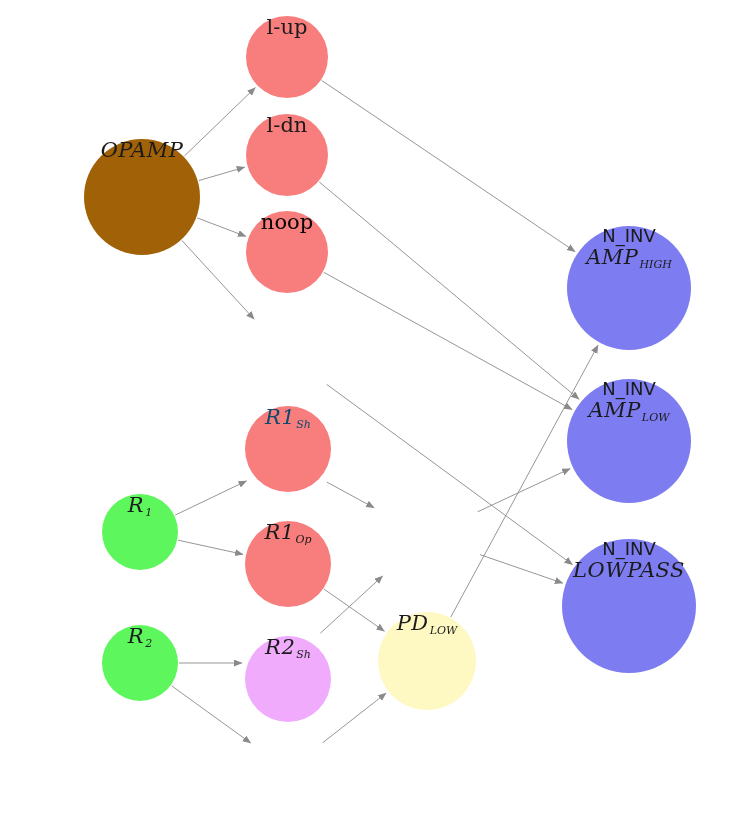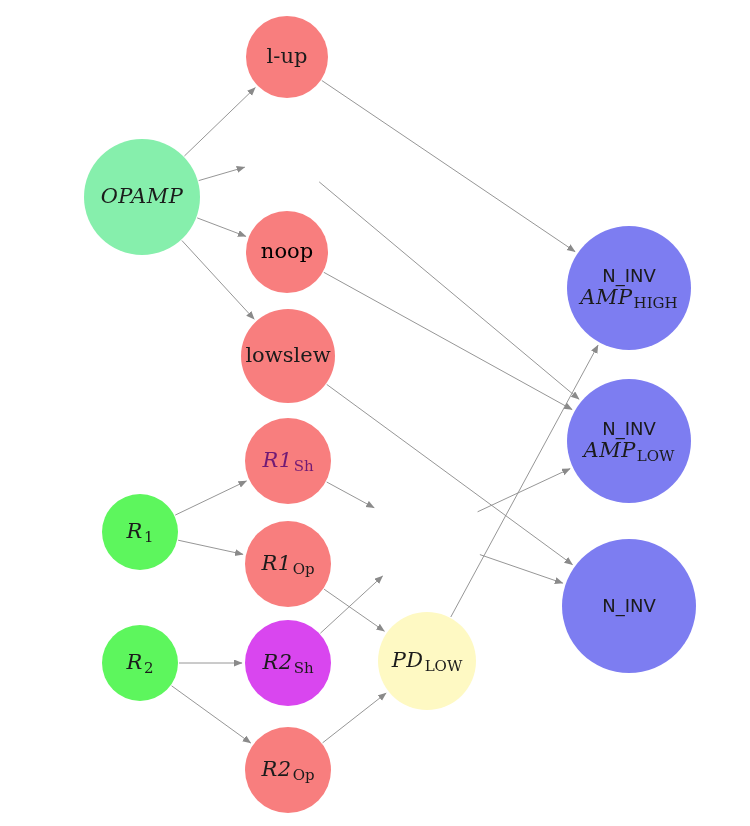--- a/index.html
+++ b/index.html
@@ -26,21 +26,20 @@
     left: 0; top: 0;
     width: 750px;
     height: 826px;
   }
   .node {
     position: absolute;
     border-radius: 50%;
     display: flex;
     flex-direction: column;
     align-items: center;
-    justify-content: center;
     text-align: center;
     color: #1b1b1b;
     box-sizing: border-box;
   }
   .label-line {
     line-height: 1.12;
     white-space: nowrap;
   }
   .run-rm {
     font-family: "DejaVu Serif", serif;
@@ -48,21 +47,22 @@
     font-size: 21px;
   }
   .run-it {
     font-family: "DejaVu Serif", serif;
     font-style: italic;
     font-size: 21px;
     letter-spacing: 0.5px;
   }
   .run-sub {
     font-family: "DejaVu Serif", serif;
-    font-size: 15px;
+    font-style: italic;
+    font-size: 11px;
     position: relative;
     top: 4px;
     margin-left: 1px;
   }
   .run-sans {
     font-family: "DejaVu Sans", sans-serif;
     font-style: normal;
     font-size: 18px;
   }
 </style>
@@ -92,58 +92,56 @@
         <line x1="326.7" y1="482.0" x2="374.2" y2="507.8" stroke="#8a8a8a" stroke-width="0.9" marker-end="url(#arrowhead)"></line>
         <line x1="320.4" y1="633.2" x2="382.6" y2="576.0" stroke="#8a8a8a" stroke-width="0.9" marker-end="url(#arrowhead)"></line>
         <line x1="324.1" y1="589.2" x2="384.4" y2="631.2" stroke="#8a8a8a" stroke-width="0.9" marker-end="url(#arrowhead)"></line>
         <line x1="322.6" y1="742.8" x2="386.1" y2="693.1" stroke="#8a8a8a" stroke-width="0.9" marker-end="url(#arrowhead)"></line>
         <line x1="477.6" y1="511.8" x2="570.1" y2="468.6" stroke="#8a8a8a" stroke-width="0.9" marker-end="url(#arrowhead)"></line>
         <line x1="479.9" y1="554.6" x2="562.8" y2="583.2" stroke="#8a8a8a" stroke-width="0.9" marker-end="url(#arrowhead)"></line>
         <line x1="450.8" y1="617.0" x2="598.0" y2="345.2" stroke="#8a8a8a" stroke-width="0.9" marker-end="url(#arrowhead)"></line>
       </g>
   </svg>
   <div id="node-layer">
-      <div class="node" style="left: 84px; top: 139px; height: 116px; width: 116px; background: #86efac; color: rgb(27, 27, 27);">
+      <div class="node" style="left: 84px; top: 139px; height: 116px; width: 116px; background: #a16207; color: rgb(27, 27, 27);">
         <div class="label-line"><span class="run-it">OPAMP</span></div>
       </div>
       <div class="node" style="left: 246px; top: 16px; height: 82px; width: 82px; background: rgb(248, 126, 126); color: rgb(27, 27, 27);">
         <div class="label-line"><span class="run-rm">l-up</span></div>
       </div>
+      <div class="node" style="left: 246px; top: 114px; height: 82px; width: 82px; background: rgb(248, 126, 126); color: rgb(27, 27, 27);">
+        <div class="label-line"><span class="run-rm">l-dn</span></div>
+      </div>
       <div class="node" style="left: 246px; top: 211px; height: 82px; width: 82px; background: rgb(248, 126, 126); color: #000000;">
         <div class="label-line"><span class="run-rm">noop</span></div>
-      </div>
-      <div class="node" style="left: 241px; top: 309px; height: 94px; width: 94px; background: rgb(248, 126, 126); color: rgb(27, 27, 27);">
-        <div class="label-line"><span class="run-rm">lowslew</span></div>
       </div>
       <div class="node" style="left: 102px; top: 494px; height: 76px; width: 76px; background: rgb(93, 246, 93); color: rgb(27, 27, 27);">
         <div class="label-line"><span class="run-it">R</span><span class="run-sub">1</span></div>
       </div>
       <div class="node" style="left: 102px; top: 625px; height: 76px; width: 76px; background: rgb(93, 246, 93); color: rgb(27, 27, 27);">
         <div class="label-line"><span class="run-it">R</span><span class="run-sub">2</span></div>
       </div>
-      <div class="node" style="left: 245px; top: 418px; height: 86px; width: 86px; background: rgb(248, 126, 126); color: #701a75;">
+      <div class="node" style="left: 245px; top: 406px; height: 86px; width: 86px; background: rgb(248, 126, 126); color: #0c4a6e;">
         <div class="label-line"><span class="run-it">R1</span><span class="run-sub">Sh</span></div>
       </div>
       <div class="node" style="left: 245px; top: 521px; height: 86px; width: 86px; background: rgb(248, 126, 126); color: rgb(27, 27, 27);">
         <div class="label-line"><span class="run-it">R1</span><span class="run-sub">Op</span></div>
       </div>
-      <div class="node" style="left: 245px; top: 620px; height: 86px; width: 86px; background: #d946ef; color: rgb(27, 27, 27);">
+      <div class="node" style="left: 245px; top: 636px; height: 86px; width: 86px; background: #f0abfc; color: rgb(27, 27, 27);">
         <div class="label-line"><span class="run-it">R2</span><span class="run-sub">Sh</span></div>
-      </div>
-      <div class="node" style="left: 245px; top: 727px; height: 86px; width: 86px; background: rgb(248, 126, 126); color: rgb(27, 27, 27);">
-        <div class="label-line"><span class="run-it">R2</span><span class="run-sub">Op</span></div>
       </div>
       <div class="node" style="left: 378px; top: 612px; height: 98px; width: 98px; background: #fef9c3; color: rgb(27, 27, 27);">
         <div class="label-line"><span class="run-it">PD</span><span class="run-sub">LOW</span></div>
       </div>
       <div class="node" style="left: 567px; top: 226px; height: 124px; width: 124px; background: rgb(125, 125, 241); color: rgb(27, 27, 27);">
         <div class="label-line"><span class="run-sans">N_INV</span></div>
         <div class="label-line"><span class="run-it">AMP</span><span class="run-sub">HIGH</span></div>
       </div>
       <div class="node" style="left: 567px; top: 379px; height: 124px; width: 124px; background: rgb(125, 125, 241); color: rgb(27, 27, 27);">
         <div class="label-line"><span class="run-sans">N_INV</span></div>
         <div class="label-line"><span class="run-it">AMP</span><span class="run-sub">LOW</span></div>
       </div>
       <div class="node" style="left: 562px; top: 539px; height: 134px; width: 134px; background: rgb(125, 125, 241); color: rgb(27, 27, 27);">
         <div class="label-line"><span class="run-sans">N_INV</span></div>
+        <div class="label-line"><span class="run-it">LOWPASS</span></div>
       </div>
     </div>
 </div>
 
 </body></html>

